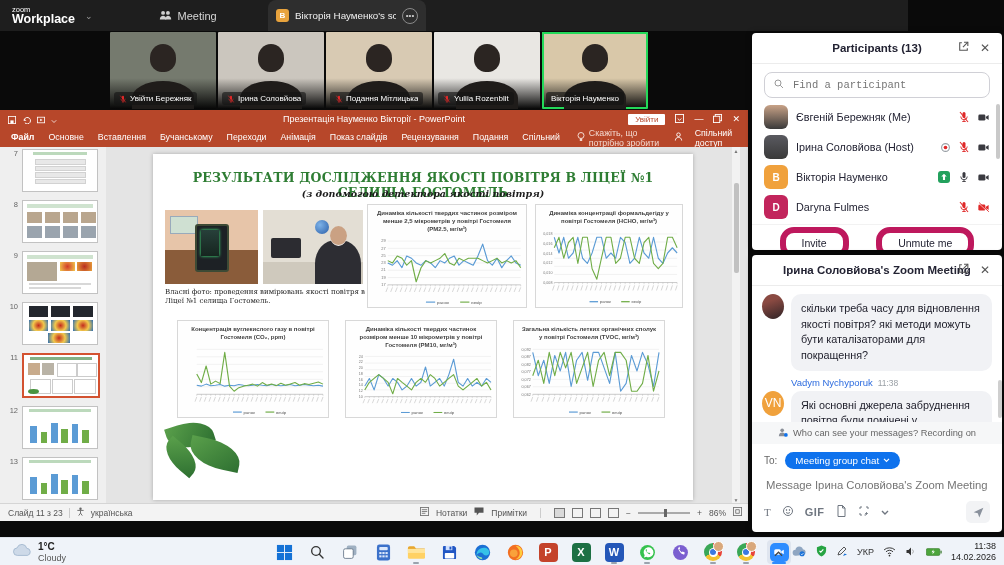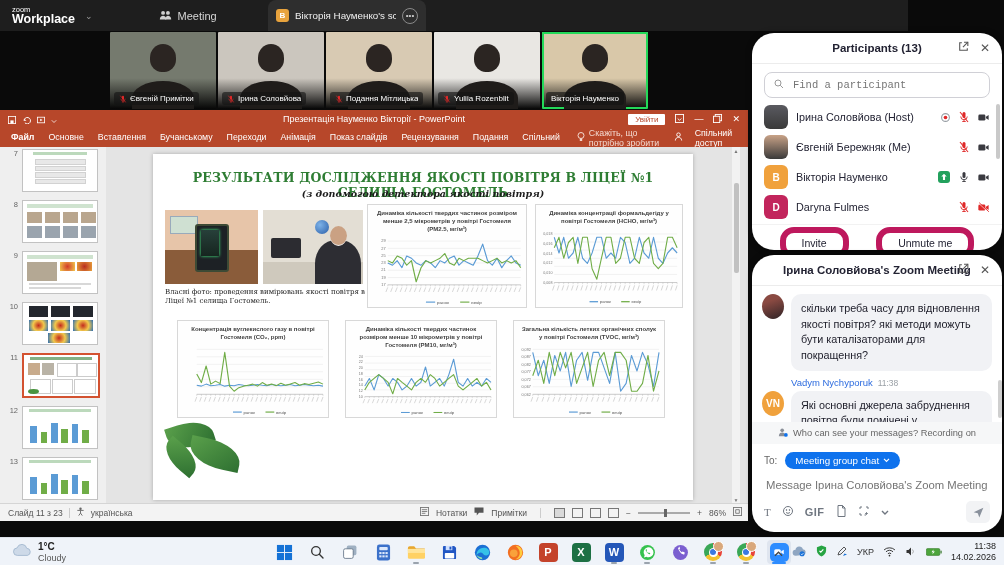--- a/index.html
+++ b/index.html
@@ -72,40 +72,40 @@
   #chart-3{left:192px;top:166px;width:152px;height:98px}
   #chart-4{left:360px;top:166px;width:152px;height:98px}
   .leaf{position:absolute;background:linear-gradient(135deg,#5aa04b,#2e7031);border-radius:0 70% 0 70%}
   #ppt-status{position:absolute;left:0;bottom:0;width:100%;height:17px;background:#F3F3F3;border-top:1px solid #D5D5D5;display:flex;align-items:center;font-size:8.5px;color:#555}
   #ppt-status .sep{width:1px;height:10px;background:#ccc;margin:0 6px}
   #status-right{margin-left:auto;display:flex;align-items:center;gap:7px;margin-right:6px}
   .viewicon{width:9px;height:8px;border:1px solid #777;display:inline-block}
   #zoom-slider{width:52px;height:2px;background:#aaa;position:relative}
   #zoom-slider .knob{position:absolute;left:26px;top:-3px;width:3px;height:8px;background:#666}
   
-  .panel{background:#fff;border-radius:22px;overflow:hidden;box-shadow:0 0 6px rgba(0,0,0,.4)}
+  .panel{background:#fff;border-radius:4px;overflow:hidden;box-shadow:0 0 6px rgba(0,0,0,.4)}
   #participants{left:752px;top:33px;width:250px;height:217px}
   .phead{position:relative;height:30px;display:flex;align-items:center;justify-content:center;border-bottom:1px solid #ececec}
   .phead .t{font-size:11.5px;font-weight:bold;color:#232333}
   .phead .ic{position:absolute;display:flex;gap:10px;right:12px;color:#555;align-items:center}
   #psearch{margin:8px 12px 4px 12px;height:24px;border:1px solid #d0d0d6;border-radius:8px;display:flex;align-items:center;padding:0 8px;gap:6px}
   #psearch input{border:none;outline:none;font-size:10.5px;width:100%;color:#333;font-family:Liberation Mono, monospace}
   #plist{height:122px;overflow:hidden;position:relative}
   .prow{display:flex;align-items:center;height:30px;padding:0 12px;gap:8px}
   .pav{width:24px;height:24px;border-radius:6px;flex:none;display:flex;align-items:center;justify-content:center;color:#fff;font-size:10px;font-weight:bold}
   .pname{font-size:10.8px;color:#232333;flex:1;white-space:nowrap;overflow:hidden;text-overflow:ellipsis}
   .picons{display:flex;align-items:center;gap:7px}
   #pscroll{position:absolute;right:2px;top:2px;width:4px;height:55px;background:#c9c9c9;border-radius:2px}
   #pfoot{display:flex;justify-content:space-evenly;align-items:center;height:36px;border-top:1px solid #f2f2f2}
   .obtn{border:6px solid #be185d;border-radius:14px;padding:4px 16px;font-size:10.5px;color:#232333;background:#fff}
   
   #chat{left:752px;top:255px;width:250px;height:277px;display:flex;flex-direction:column}
   #cmsgs{flex:1;padding:8px 10px 0 10px;overflow:hidden;position:relative}
   .msg{display:flex;gap:7px;margin-bottom:6px}
-  .cav{width:22px;height:25px;border-radius:50%;flex:none;display:flex;align-items:center;justify-content:center;color:#fff;font-size:10px;font-weight:bold}
+  .cav{width:22px;height:25px;border-radius:50%;flex:none;display:flex;align-items:center;justify-content:center;color:#fff;font-size:12px;font-weight:normal}
   .bubble{background:#F1F2F5;border-radius:10px;padding:7px 10px;font-size:10.8px;line-height:1.45;color:#1c1c28;max-width:182px}
   .sline{margin:4px 0 3px 29px;font-size:9.5px}
   .sline .sn{color:#2d6cdf}
   .sline .st{color:#9aa0a6;margin-left:5px;font-size:8.5px}
   #cscroll{position:absolute;right:0px;bottom:4px;width:4px;height:38px;background:#cfcfcf;border-radius:2px}
   #cnotice{background:#F6F7F8;padding:5px 8px;display:flex;align-items:center;justify-content:center;gap:5px;font-size:9.3px;color:#666}
   #torow{display:flex;align-items:center;gap:8px;padding:8px 12px 2px 12px}
   #torow .tl{font-size:10px;color:#666}
   #topill{background:#0E72ED;color:#fff;font-size:9.8px;border-radius:12px;padding:3px 10px;display:flex;align-items:center;gap:4px}
   #cinput{padding:4px 12px 2px 12px}
@@ -164,21 +164,21 @@
       <div class="vchip">
         <i style="display: flex;">
           <svg viewBox="0 0 24 24" width="8" height="8">
             <rect x="9" y="2" width="6" height="12" rx="3" fill="#E02828"></rect>
             <path d="M5.5 11a6.5 6.5 0 0 0 13 0" fill="none" stroke="#E02828" stroke-width="1.8"></path>
             <line x1="12" y1="17.5" x2="12" y2="21" stroke="#E02828" stroke-width="1.8"></line>
             <line x1="8.5" y1="21" x2="15.5" y2="21" stroke="#E02828" stroke-width="1.8"></line>
             <line x1="4" y1="2" x2="20" y2="22" stroke="#E02828" stroke-width="2.2"></line>
           </svg>
         </i>
-        <span>Євгеній Примітки</span>
+        <span>Увійти Бережняк</span>
       </div>
     </div>
     <div class="vtile" style="background: linear-gradient(rgb(203, 198, 190), rgb(203, 198, 190) 60%, rgba(0, 0, 0, 0.35));">
       <div class="head"></div>
       <div class="torso"></div>
       <div class="vchip">
         <i style="display: flex;">
           <svg viewBox="0 0 24 24" width="8" height="8">
             <rect x="9" y="2" width="6" height="12" rx="3" fill="#E02828"></rect>
             <path d="M5.5 11a6.5 6.5 0 0 0 13 0" fill="none" stroke="#E02828" stroke-width="1.8"></path>
@@ -854,50 +854,50 @@
   </div>
   <div id="psearch">
     <span><svg width="12" height="12" viewBox="0 0 24 24">
           <circle cx="10" cy="10" r="6" stroke="#999" fill="none" stroke-width="2"></circle>
           <line x1="14.5" y1="14.5" x2="20" y2="20" stroke="#999" stroke-width="2"></line>
         </svg></span>
     <input placeholder="Find a participant" style="">
   </div>
   <div id="plist">
       <div class="prow">
+        <div class="pav" style="background: linear-gradient(rgb(200, 162, 135), rgb(58, 58, 58));"></div>
+        <div class="pname">Євгеній Бережняк (Me)</div>
+        <div class="picons">
+          <i style="display: flex;">
+            <svg viewBox="0 0 24 24" width="12" height="12">
+              <rect x="9" y="2" width="6" height="12" rx="3" fill="#E02828"></rect>
+              <path d="M5.5 11a6.5 6.5 0 0 0 13 0" fill="none" stroke="#E02828" stroke-width="1.8"></path>
+              <line x1="12" y1="17.5" x2="12" y2="21" stroke="#E02828" stroke-width="1.8"></line>
+              <line x1="8.5" y1="21" x2="15.5" y2="21" stroke="#E02828" stroke-width="1.8"></line>
+              <line x1="4" y1="2" x2="20" y2="22" stroke="#E02828" stroke-width="2.2"></line>
+            </svg>
+          </i>
+          <i style="display: flex;">
+            <svg viewBox="0 0 24 24" width="13" height="13">
+              <rect x="2.5" y="6.5" width="13" height="11" rx="2.5" fill="#3a3a40"></rect>
+              <path d="M16.5 10.5l5-3v9l-5-3z" fill="#3a3a40"></path>
+            </svg>
+          </i>
+        </div>
+      </div>
+      <div class="prow">
         <div class="pav" style="background: linear-gradient(rgb(90, 90, 96), rgb(58, 58, 58));"></div>
         <div class="pname">Ірина Соловйова (Host)</div>
         <div class="picons">
           <i style="display: flex;">
             <svg viewBox="0 0 24 24" width="11" height="11">
               <circle cx="12" cy="12" r="8.5" fill="none" stroke="#9aa0a6" stroke-width="2.4"></circle>
               <circle cx="12" cy="12" r="4" fill="#E02828"></circle>
             </svg>
           </i>
-          <i style="display: flex;">
-            <svg viewBox="0 0 24 24" width="12" height="12">
-              <rect x="9" y="2" width="6" height="12" rx="3" fill="#E02828"></rect>
-              <path d="M5.5 11a6.5 6.5 0 0 0 13 0" fill="none" stroke="#E02828" stroke-width="1.8"></path>
-              <line x1="12" y1="17.5" x2="12" y2="21" stroke="#E02828" stroke-width="1.8"></line>
-              <line x1="8.5" y1="21" x2="15.5" y2="21" stroke="#E02828" stroke-width="1.8"></line>
-              <line x1="4" y1="2" x2="20" y2="22" stroke="#E02828" stroke-width="2.2"></line>
-            </svg>
-          </i>
-          <i style="display: flex;">
-            <svg viewBox="0 0 24 24" width="13" height="13">
-              <rect x="2.5" y="6.5" width="13" height="11" rx="2.5" fill="#3a3a40"></rect>
-              <path d="M16.5 10.5l5-3v9l-5-3z" fill="#3a3a40"></path>
-            </svg>
-          </i>
-        </div>
-      </div>
-      <div class="prow">
-        <div class="pav" style="background: linear-gradient(rgb(200, 162, 135), rgb(58, 58, 58));"></div>
-        <div class="pname">Євгеній Бережняк (Me)</div>
-        <div class="picons">
           <i style="display: flex;">
             <svg viewBox="0 0 24 24" width="12" height="12">
               <rect x="9" y="2" width="6" height="12" rx="3" fill="#E02828"></rect>
               <path d="M5.5 11a6.5 6.5 0 0 0 13 0" fill="none" stroke="#E02828" stroke-width="1.8"></path>
               <line x1="12" y1="17.5" x2="12" y2="21" stroke="#E02828" stroke-width="1.8"></line>
               <line x1="8.5" y1="21" x2="15.5" y2="21" stroke="#E02828" stroke-width="1.8"></line>
               <line x1="4" y1="2" x2="20" y2="22" stroke="#E02828" stroke-width="2.2"></line>
             </svg>
           </i>
           <i style="display: flex;">

